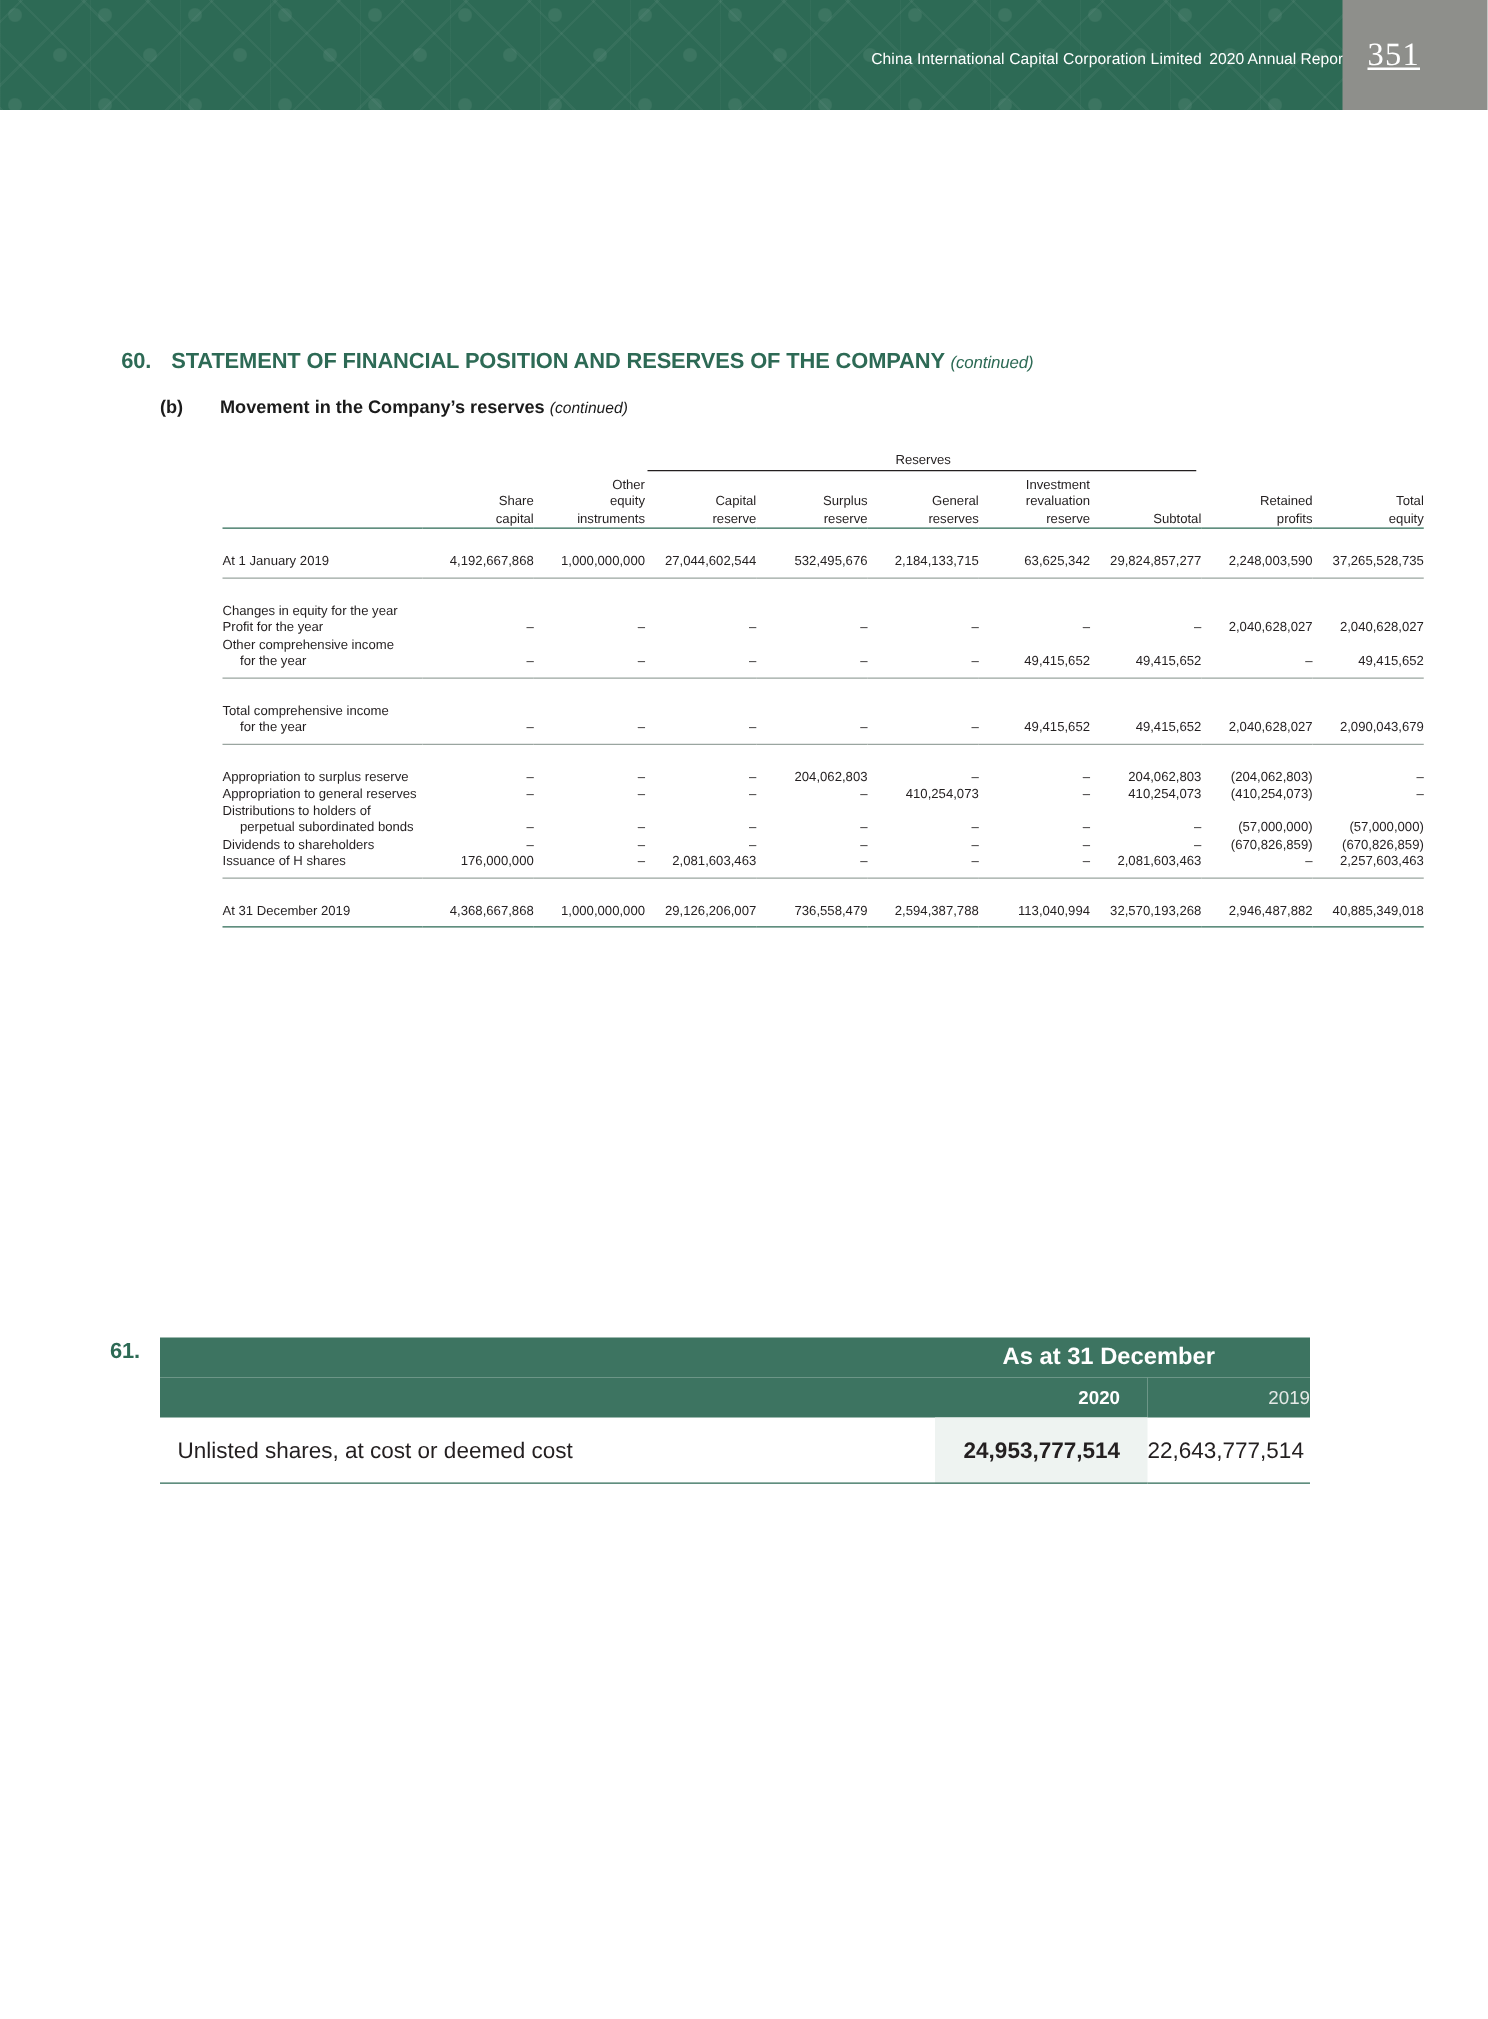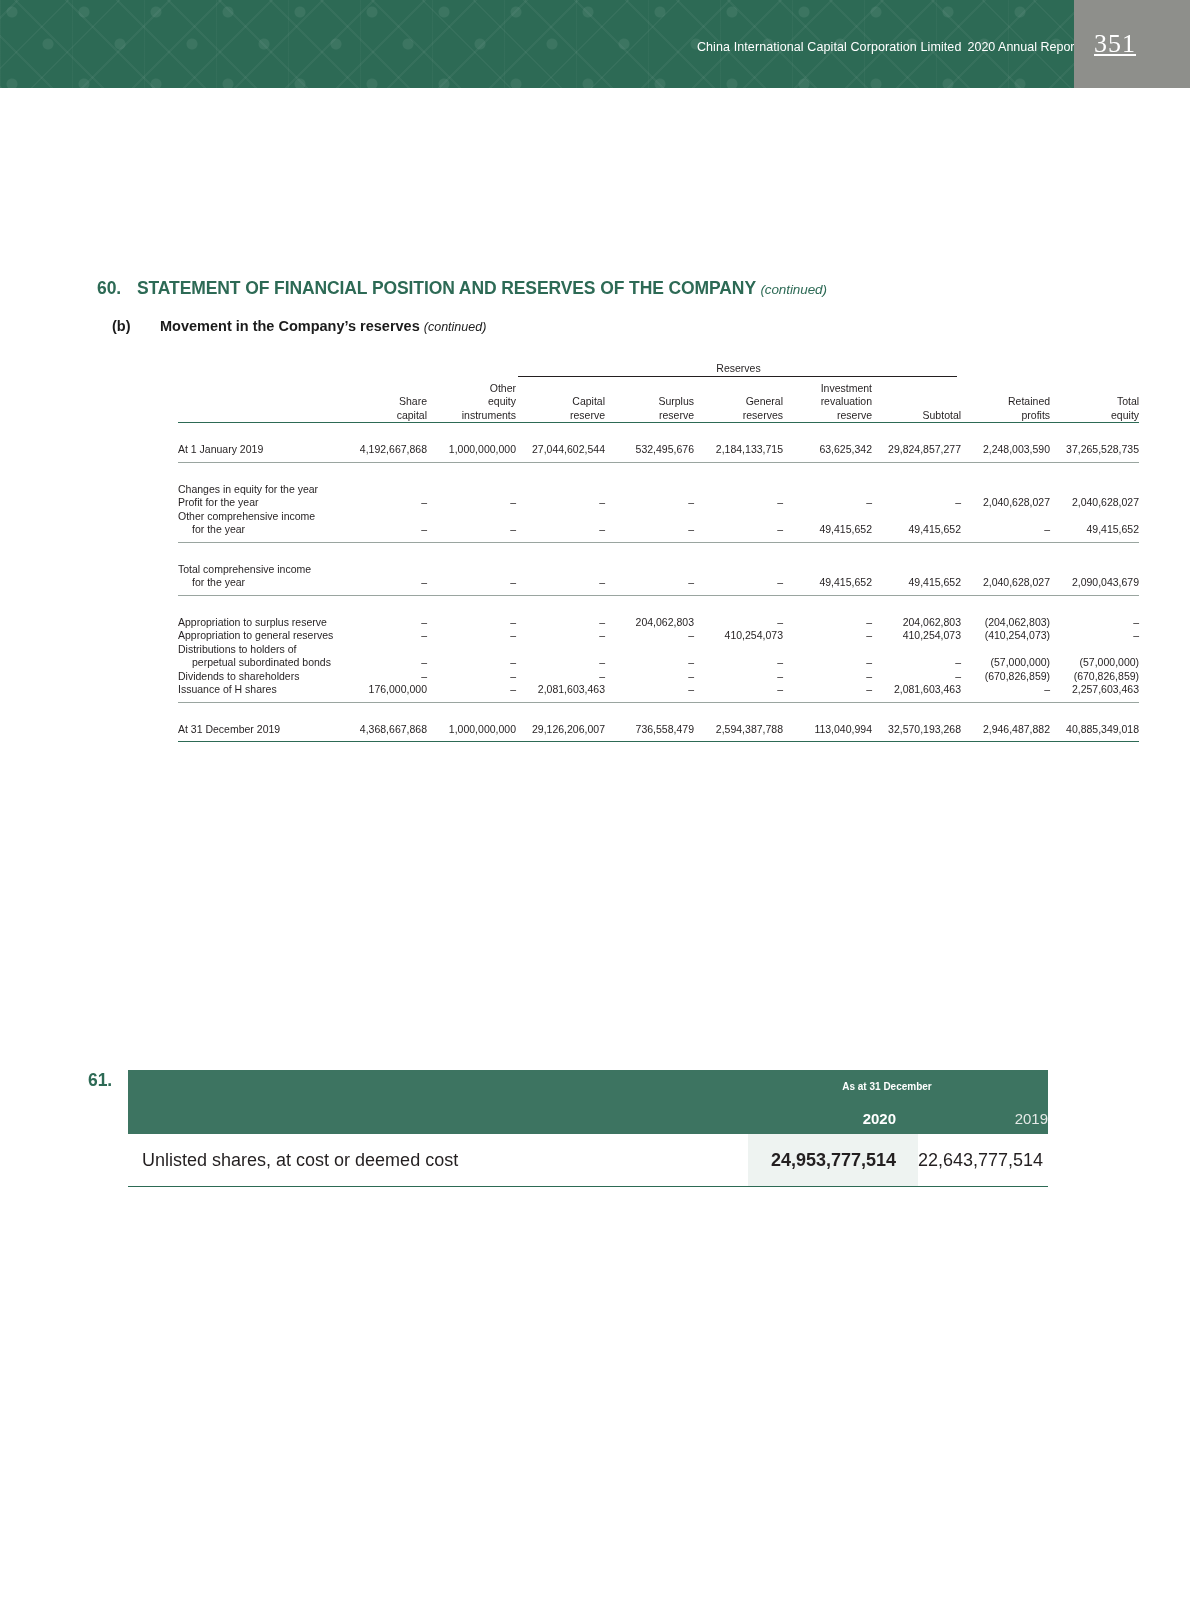--- a/index.html
+++ b/index.html
@@ -177,21 +177,21 @@
   table.st td {
     padding: 0;
     vertical-align: middle;
   }
   .st-head {
     background: #3d7461;
     color: #ffffff;
   }
   .st-head td {
     height: 32px;
-    font-size: 10px;
+    font-size: 19px;
   }
   .st-head .asat {
     text-align: center;
     font-weight: bold;
     padding-right: 22px;
   }
   .st-year-row td {
     height: 32px;
     font-size: 15px;
     background: #3d7461;
@@ -239,21 +239,21 @@
   <div class="header-text">
     <span class="company">China International Capital Corporation Limited</span><span class="report">2020 Annual Report</span>
   </div>
   <div class="page-num-box">351</div>
 </div>
 
 <div class="note-heading" style="left:97px; top:278px;">
   <span class="num">60.</span><span>STATEMENT OF FINANCIAL POSITION AND RESERVES OF THE COMPANY</span> <span class="cont">(continued)</span>
 </div>
 
-<div class="sub-heading" style="left:112px; top:318px;">
+<div class="sub-heading" style="left:128px; top:318px;">
   <span class="lbl">(b)</span><span>Movement in the Company’s reserves</span> <span class="cont">(continued)</span>
 </div>
 
 <div class="reserves-table">
   <table class="rt">
     <colgroup>
       <col class="col-label">
       <col class="col-num">
         <col class="col-num">
         <col class="col-num">

